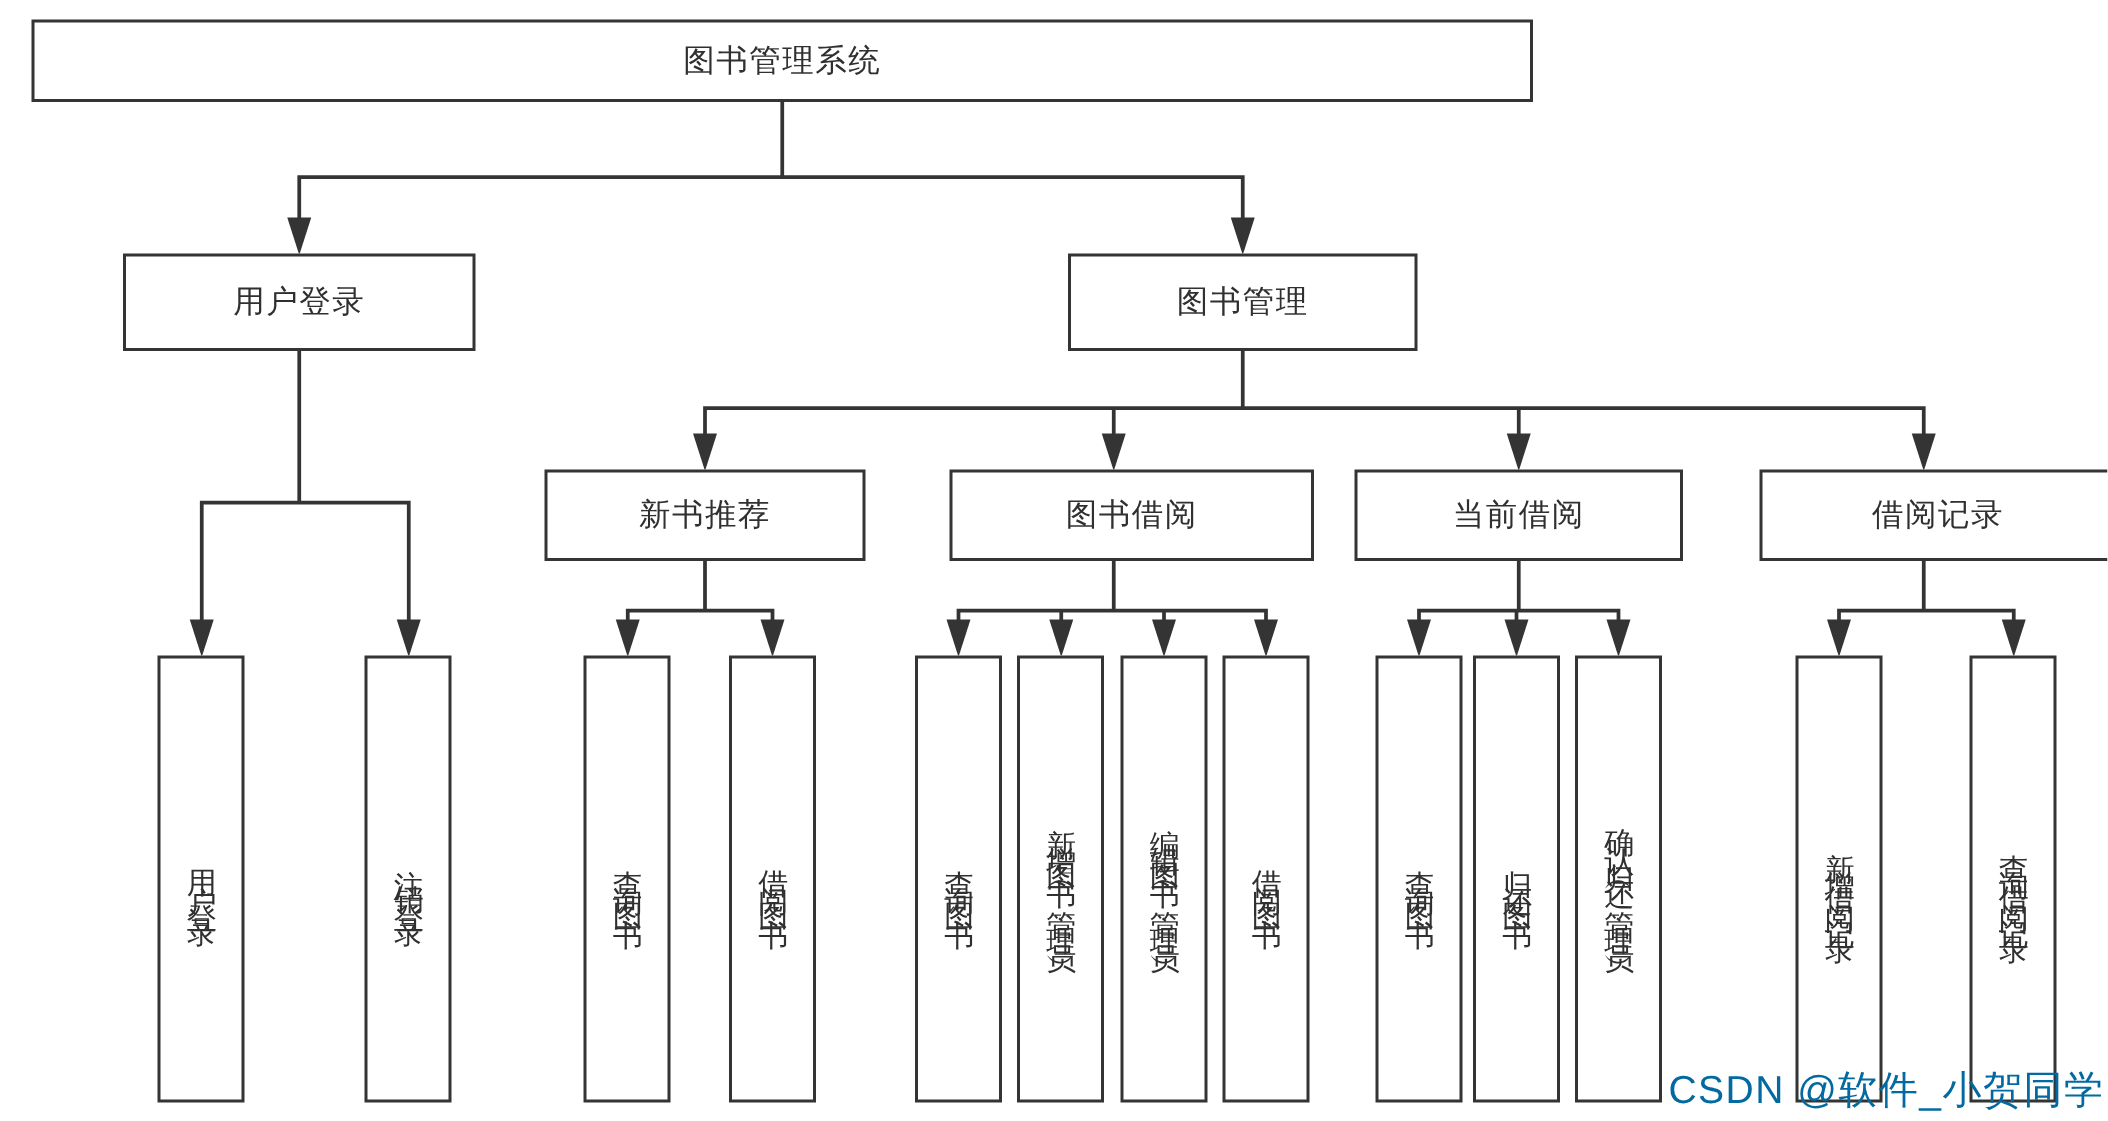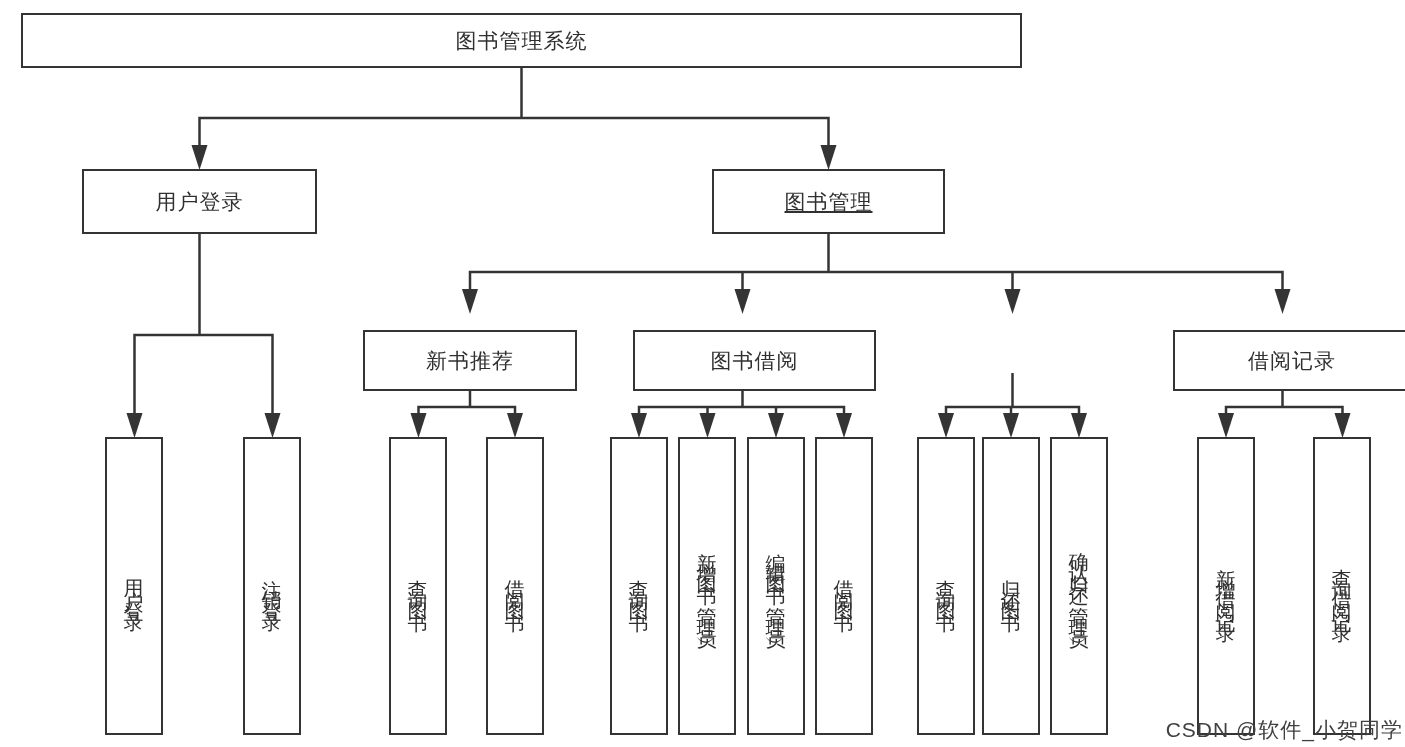--- a/index.html
+++ b/index.html
@@ -31,23 +31,23 @@
   .leaf > span{
     writing-mode:vertical-rl;
     text-orientation:mixed;
     letter-spacing:11px;
     font-size:20px;
   }
   
   .b-root{left:21px;top:13px;width:1001px;height:55px;}
   
   .b-ul{left:82px;top:169px;width:235px;height:65px;}
-  .b-bm{left:712px;top:169px;width:233px;height:65px;text-decoration:underline;}
-  
-  .lvl3{top:330px;height:61px;}
+  .b-bm{left:712px;top:169px;width:233px;height:65px;}
+  
+  .lvl3{top:313px;height:61px;}
   .b-nb{left:363px;width:214px;}
   .b-bb{left:633px;width:243px;}
   .b-cb{left:903px;width:219px;}
   .b-br{left:1173px;width:238px;}
   
   .b-ul1{left:105px;}
   .b-ul2{left:243px;}
   .b-nb1{left:389px;}
   .b-nb2{left:486px;}
   .b-bb1{left:610px;}
@@ -55,22 +55,22 @@
   .b-bb3{left:747px;}
   .b-bb4{left:815px;}
   .b-cb1{left:917px;}
   .b-cb2{left:982px;}
   .b-cb3{left:1050px;}
   .b-br1{left:1197px;}
   .b-br2{left:1313px;}
   .watermark{
     position:absolute;
     right:2px;bottom:3px;
-    font-size:21px;
-    color:#404040;
+    font-size:26px;
+    color:#0369a1;
     letter-spacing:1px;
     z-index:5;
     white-space:nowrap;
   }
   .edge{stroke:#343434;stroke-width:2.5;fill:none;}
   .head{fill:#343434;stroke:none;}
 </style>
 </head>
 <body>
 
@@ -141,20 +141,23 @@
   <div class="box b-bm">
     <span>图书管理</span>
   </div>
 
   <div class="box lvl3 b-nb">
     <span>新书推荐</span>
   </div>
   <div class="box lvl3 b-bb">
     <span>图书借阅</span>
   </div>
+  <div class="box lvl3 b-cb">
+    <span>当前借阅</span>
+  </div>
   <div class="box lvl3 b-br">
     <span>借阅记录</span>
   </div>
 
   <div class="box leaf b-ul1">
     <span>用户登录</span>
   </div>
   <div class="box leaf b-ul2">
     <span>注销登录</span>
   </div>

